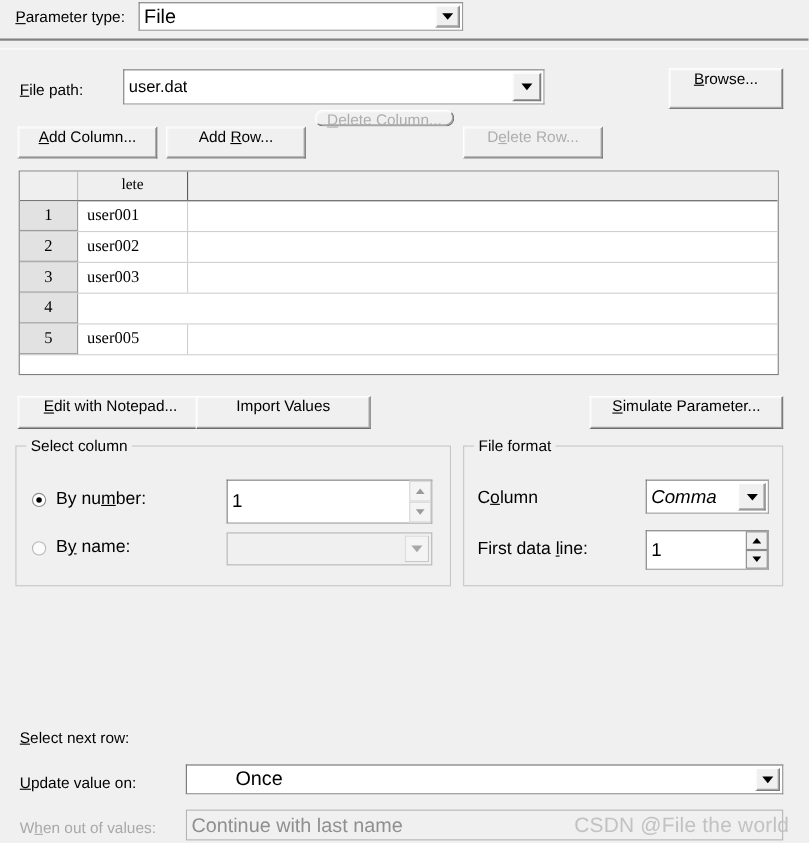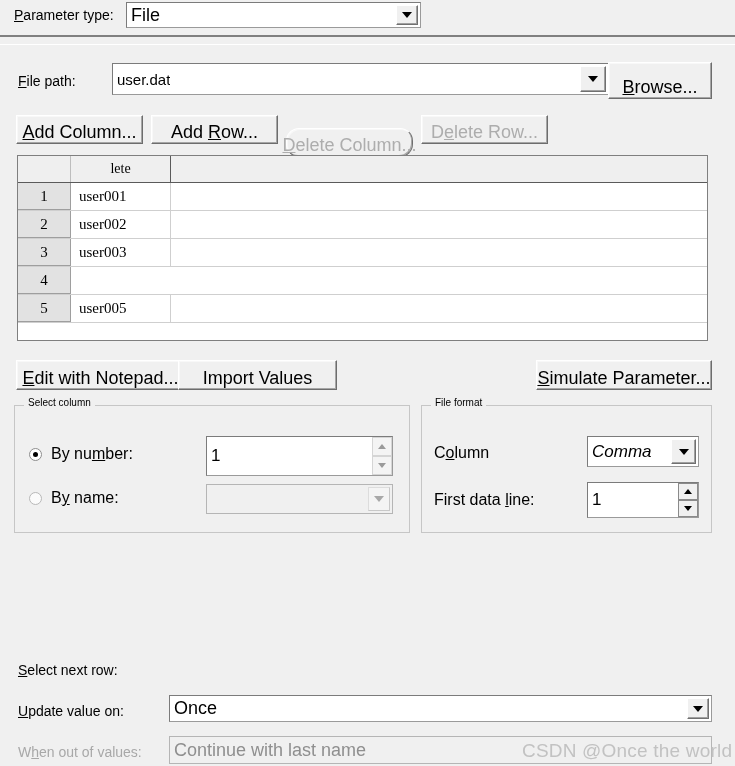--- a/index.html
+++ b/index.html
@@ -95,39 +95,39 @@
 
   
   .btn {
     position:absolute;
     background:#f0f0f0;
     border-top:1px solid #ffffff;
     border-left:1px solid #ffffff;
     border-right:1px solid #6d6d6d;
     border-bottom:1px solid #6d6d6d;
     box-shadow: inset -1px -1px 0 #a6a6a6, inset 1px 1px 0 #f8f8f8;
-    display:flex; align-items:flex-end; justify-content:center;
-    font-size:18px; color:#000;
+    display:flex; align-items:flex-start; justify-content:center;
+    font-size:14px; color:#000;
     box-sizing:border-box;
     white-space:nowrap;
   }
   .btn.disabled { color:#adadad; }
 
   
   .group {
     position:absolute;
     border:1px solid #c6c6c6;
     box-sizing:border-box;
   }
   .group > .gtitle {
     position:absolute;
     top:-9px; left:9px;
     background:#f0f0f0;
     padding:0 4px;
-    font-size:10px;
+    font-size:14px;
     color:#000;
   }
 
   
   .radio-outer {
     width:13px;height:13px;border-radius:50%;
     border:1px solid #8e8e8e;
     background:#ffffff;
     box-sizing:border-box;
     display:flex;align-items:center;justify-content:center;
@@ -218,37 +218,37 @@
       <span class="tri-down"></span>
     </span>
   </div>
 
   <div class="sep" style="left:0px; top:35px; width:735px;"></div>
   <div class="panel-top" style="left:0px; top:44px; width:735px;"></div>
 
   <div class="row" style="left:18px; top:70px; height:22px;">
     <span class="lbl"><span class="u">F</span><span>ile path:</span></span>
   </div>
-  <div class="field" style="left:112px; top:63px; width:497px; height:32px;text-align:center;">
+  <div class="field" style="left:112px; top:63px; width:383px; height:32px;text-align:center;">
     <span class="txt" style="font-size:15px;">user.dat</span>
     <span class="combo-btn" style="width:26px;">
       <span class="tri-down"></span>
     </span>
   </div>
   <div class="btn" style="left:608px; top:62px; width:104px; height:37px;">
     <span><span class="u">B</span>rowse...</span>
   </div>
 
   <div class="btn" style="left:16px; top:115px; width:127px; height:29px;">
     <span><span class="u">A</span>dd Column...</span>
   </div>
   <div class="btn" style="left:151px; top:115px; width:127px; height:29px;">
     <span>Add <span class="u">R</span>ow...</span>
   </div>
-  <div class="btn disabled" style="left:286px; top:128px; width:127px; height:29px;border-radius:13px;">
+  <div class="btn disabled" style="left:286px; top:100px; width:127px; height:15px;border-radius:13px;">
     <span><span class="u">D</span>elete Column...</span>
   </div>
   <div class="btn disabled" style="left:421px; top:115px; width:127px; height:29px;">
     <span>D<span class="u">e</span>lete Row...</span>
   </div>
 
   <div id="grid" style="left:17px; top:155px; width:691px; height:186px;">
     <div class="hdr">
       <div class="corner"></div>
       <div class="hcell">lete</div>
@@ -358,29 +358,29 @@
   <div class="field" style="left:169px; top:655px; width:543px; height:27px;margin-top:40px;">
     <span class="txt">Sequential</span>
     <span class="combo-btn">
       <span class="tri-down"></span>
     </span>
   </div>
 
   <div class="row" style="left:18px; top:701px; height:20px;text-align:center;">
     <span class="lbl"><span class="u">U</span>pdate value on:</span>
   </div>
-  <div class="field" style="left:169px; top:695px; width:543px; height:27px;">
+  <div class="field" style="left:169px; top:695px; width:543px; height:27px;padding-left:40px;">
     <span class="txt">Once</span>
     <span class="combo-btn">
       <span class="tri-down"></span>
     </span>
   </div>
 
   <div class="row" style="left:18px; top:742px; height:20px;justify-content:flex-end;">
     <span class="lbl disabled">W<span class="u">h</span>en out of values:</span>
   </div>
   <div class="field disabled" style="left:169px; top:736px; width:543px; height:28px;">
     <span class="txt">Continue with last name</span>
   </div>
 
-  <div id="watermark" style="left:522px; top:740px;">CSDN @Once the world</div>
+  <div id="watermark" style="left:522px; top:740px;">CSDN @File the world</div>
 
 </div>
 
 </body></html>

